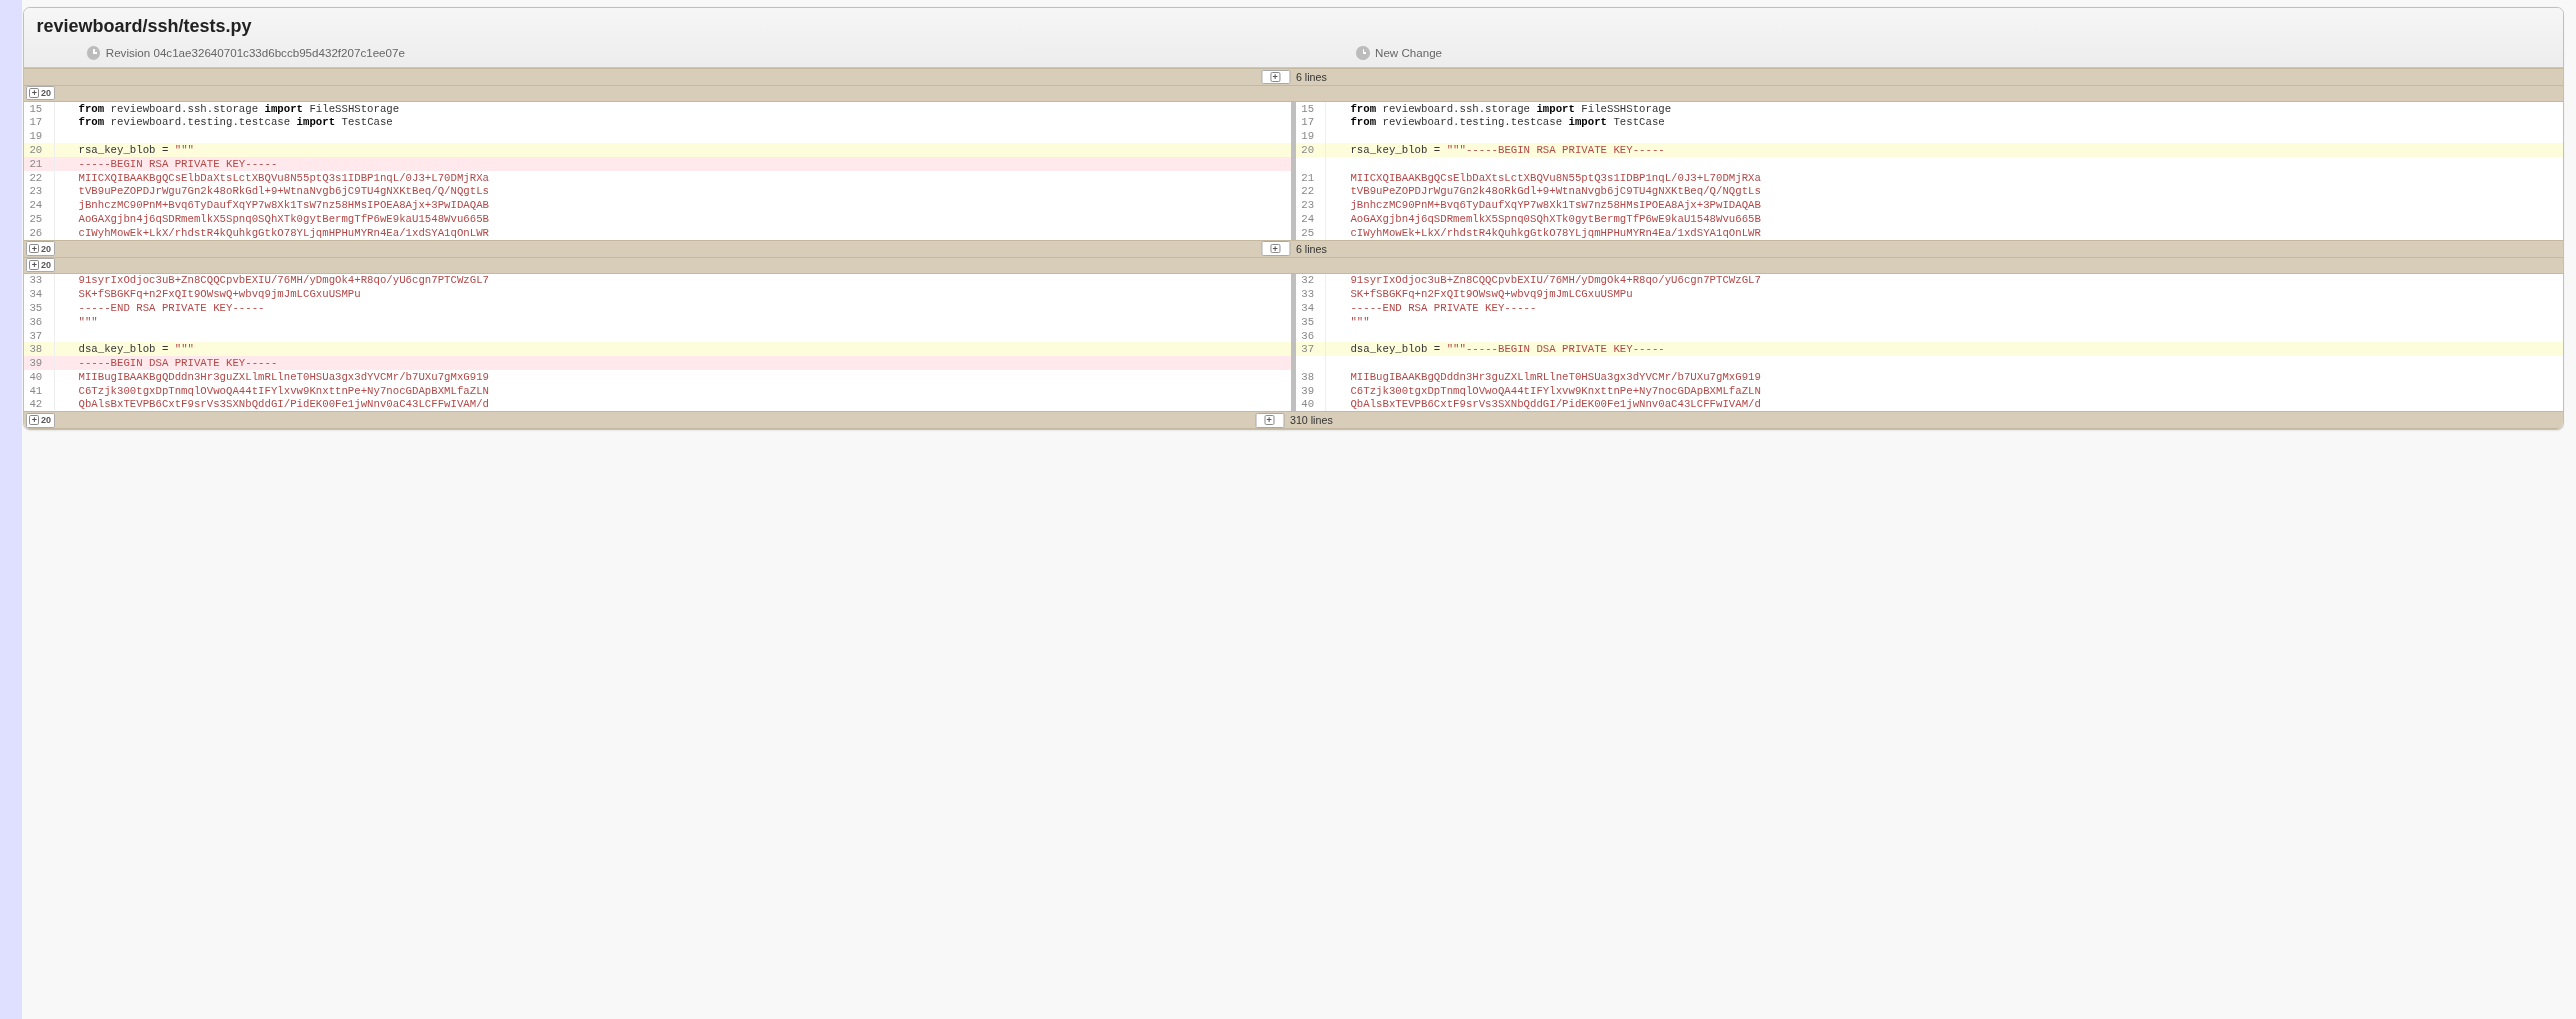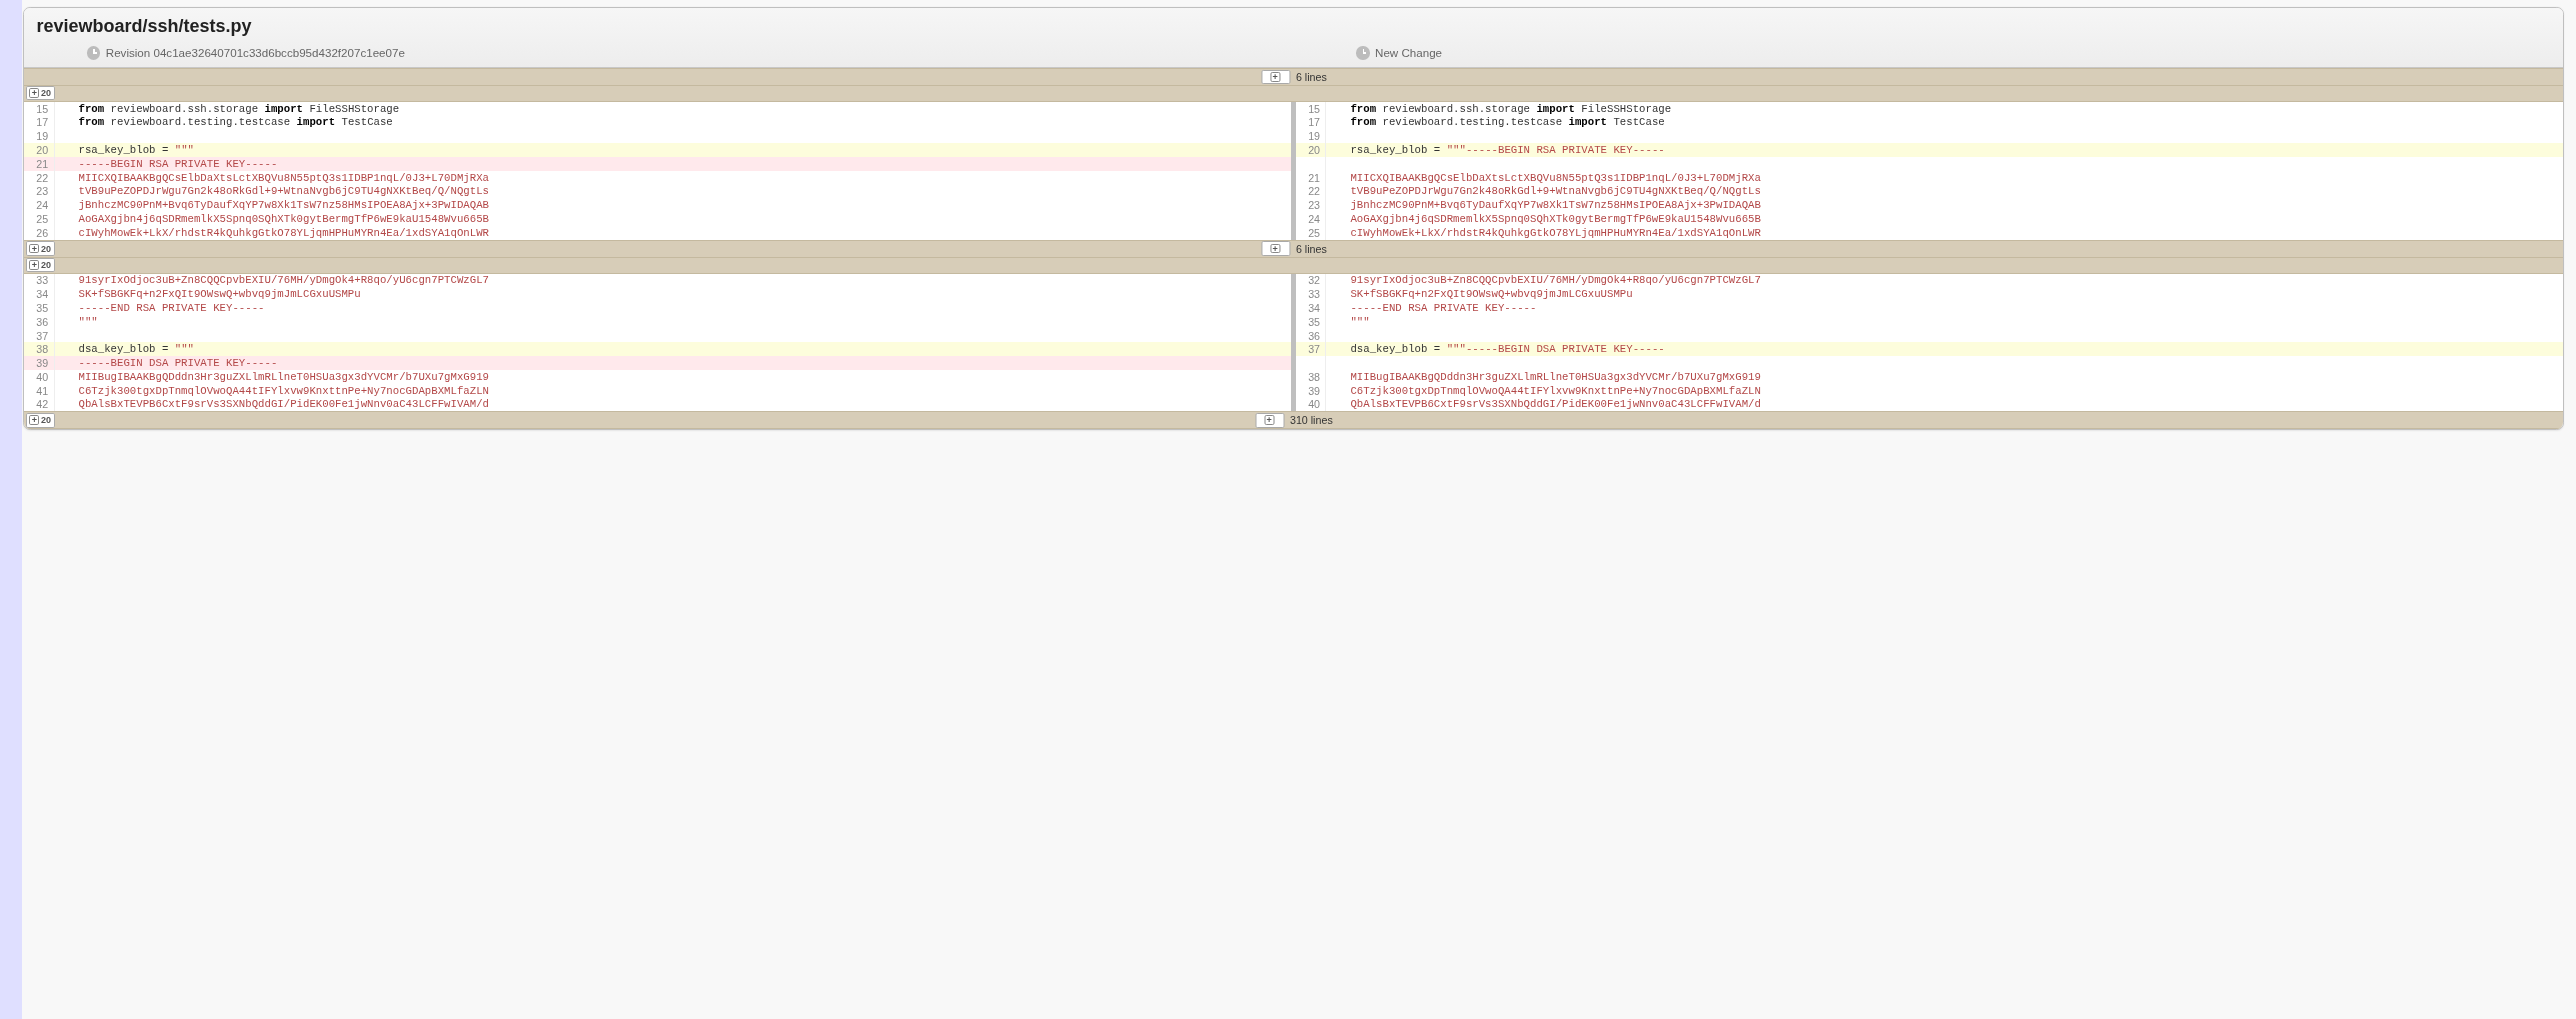--- a/index.html
+++ b/index.html
@@ -85,23 +85,23 @@
     display: flex; align-items: center;
   }
 
   table.diff {
     width: 100%; border-collapse: collapse; table-layout: fixed;
     font-family: ui-monospace, Menlo, Consolas, "Courier New", monospace;
     font-size: 10.7px;
   }
   td { vertical-align: top; padding: 0.9px 5.4px; white-space: pre; overflow: hidden; }
   td.ln {
-    width: 30px; text-align: right; color: #888;
+    width: 30px; color: #888;
     background: #fff; border-right: 0.9px solid #eee;
-    font-family: Liberation Sans, sans-serif;
+    font-family: Liberation Mono, monospace;
   }
   td.gutter { width: 5.4px; background: #bfbfbf; padding: 0; }
   td.code { color: #333; padding-left: 24px; }
   tr.hl td.code, tr.hl td.ln { background: #fdfddc; }
   tr.del-left td.code.left, tr.del-left td.ln.lnL { background: #ffe9ec; }
   .kw { font-weight: 700; color: #000; }
   .str { color: #b34747; }
   .code span[data-bind] { white-space: pre; }
 </style>
 </head>

